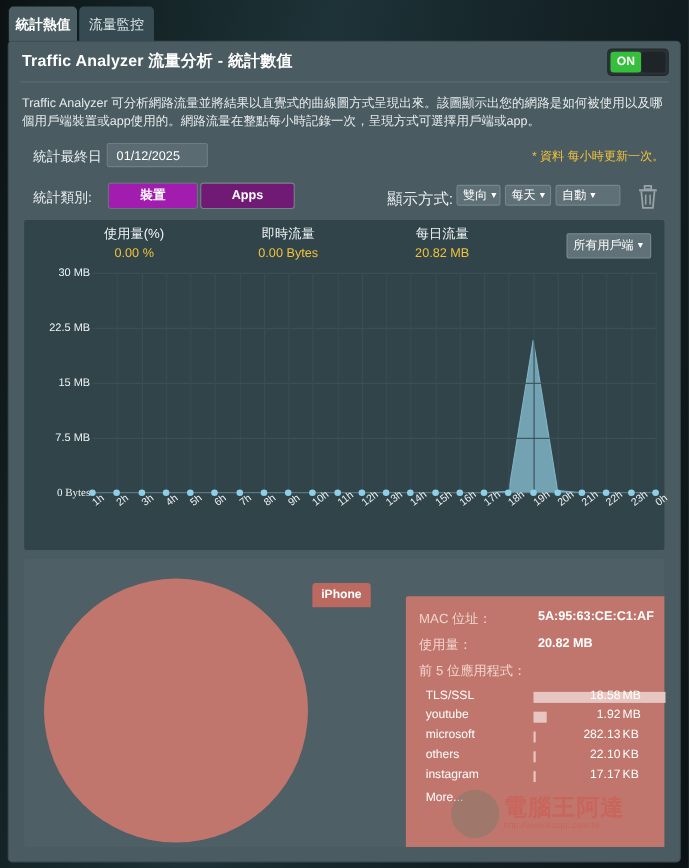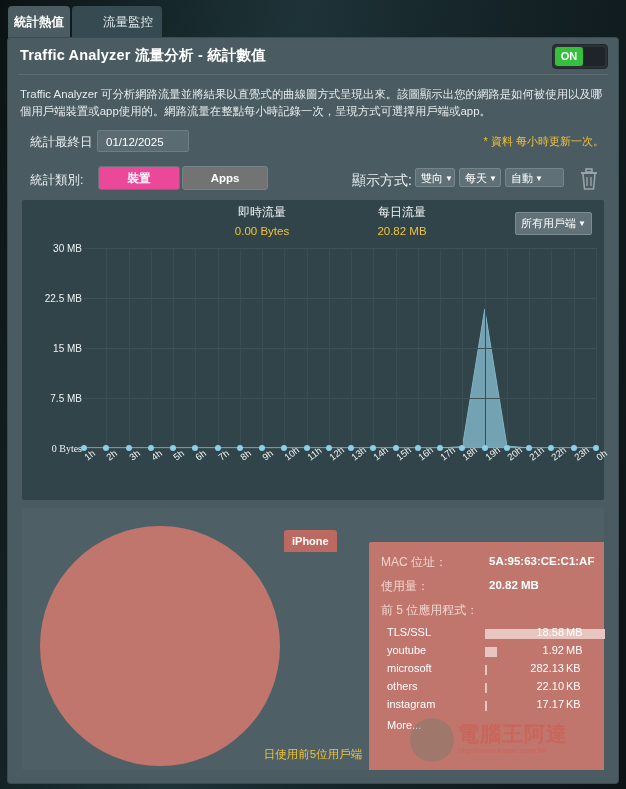--- a/index.html
+++ b/index.html
@@ -14,21 +14,21 @@
   }
 
   
   .tabbar{position:absolute;left:0;top:0;height:38px;width:626px;}
   .tab{
     position:absolute;top:6px;height:32px;line-height:32px;
     font-size:12.5px;color:#e8eef0;text-align:center;
     border-radius:4px 4px 0 0;cursor:pointer;
   }
   .tab.active{left:8px;width:62px;background:#4b5d63;color:#ffffff;font-weight:bold;}
-  .tab.inactive{left:72px;width:68px;background:#364b51;color:#dfe8ea;padding-left:22px;}
+  .tab.inactive{left:72px;width:68px;background:#364b51;color:#dfe8ea;}
 
   
   .panel{
     position:absolute;left:8px;top:38px;width:610px;height:745px;
     background:#4a5b61;border-radius:3px;
     box-shadow:0 0 0 1px #3c4b50;
   }
   .panel-head{position:relative;height:36px;}
   .title{
     position:absolute;left:12px;top:8px;
@@ -69,22 +69,22 @@
     font-size:11px;color:#f0c23c;
   }
 
   
   .ctrlrow{position:absolute;left:12px;top:128px;width:586px;height:30px;}
   .ctrlrow .cat-lbl{position:absolute;left:10px;top:6px;font-size:12.5px;color:#e9eff1;}
   .btn{
     position:absolute;top:0;height:22px;line-height:22px;text-align:center;
     font-size:11.5px;font-weight:bold;color:#ffffff;border-radius:3px;cursor:pointer;
   }
-  .btn.sel{left:78px;width:80px;background:#ec4899;border:1px solid #63757b;}
-  .btn.unsel{left:162px;width:84px;background:#737373;border:1px solid #72848a;}
+  .btn.sel{left:78px;width:80px;background:#a21caf;border:1px solid #63757b;}
+  .btn.unsel{left:162px;width:84px;background:#701a75;border:1px solid #72848a;}
 
   .ctrlrow .disp-lbl{position:absolute;left:332px;top:6px;font-size:14px;color:#e9eff1;}
   .sel-box{
     position:absolute;top:2px;height:19px;line-height:19px;
     background:#5f7076;border:1px solid #74868c;border-radius:2px;
     font-size:11px;color:#ffffff;padding:0 4px 0 5px;white-space:nowrap;
     cursor:pointer;box-sizing:border-box;
   }
   .sel-box .cv{font-size:8px;margin-left:2px;position:relative;top:-1px;}
   #sel1{left:395px;width:40px;}
@@ -221,20 +221,24 @@
         <rect x="3" y="6" width="16" height="2" fill="#d6dfe2"></rect>
         <rect x="8" y="3" width="6" height="3" fill="none" stroke="#d6dfe2" stroke-width="1.6"></rect>
         <path d="M5 8 L6.5 23 L15.5 23 L17 8" fill="none" stroke="#d6dfe2" stroke-width="1.6"></path>
         <rect x="8.3" y="11" width="1.4" height="9" fill="#d6dfe2"></rect>
         <rect x="12.3" y="11" width="1.4" height="9" fill="#d6dfe2"></rect>
       </svg>
     </div>
 
     <div class="chartcard">
       <div class="statgrid">
+        <div class="stat" id="st1">
+          <span class="k">使用量(%)</span>
+          <span class="v">0.00 %</span>
+        </div>
         <div class="stat" id="st2">
           <span class="k">即時流量</span>
           <span class="v">0.00 Bytes</span>
         </div>
         <div class="stat" id="st3">
           <span class="k">每日流量</span>
           <span class="v">20.82 MB</span>
         </div>
         <div class="clientsel"><span>所有用戶端</span><span class="cv">▼</span></div>
       </div>
@@ -375,21 +379,20 @@
               <span class="an">instagram</span>
               <span class="bar" style="width:2px"></span>
               <span class="av">17.17</span>
               <span class="au">KB</span>
             </div>
           </div>
 
         <div class="more" style="top:177px">More...</div>
       </div>
 
-      <div class="caption">日使用前5位用戶端</div>
 
       <div class="wm">
         <div class="face"></div>
         <div class="wt">電腦王阿達</div>
         <div class="wu">http://www.kocpc.com.tw</div>
       </div>
     </div>
 
   </div>
 </div>

